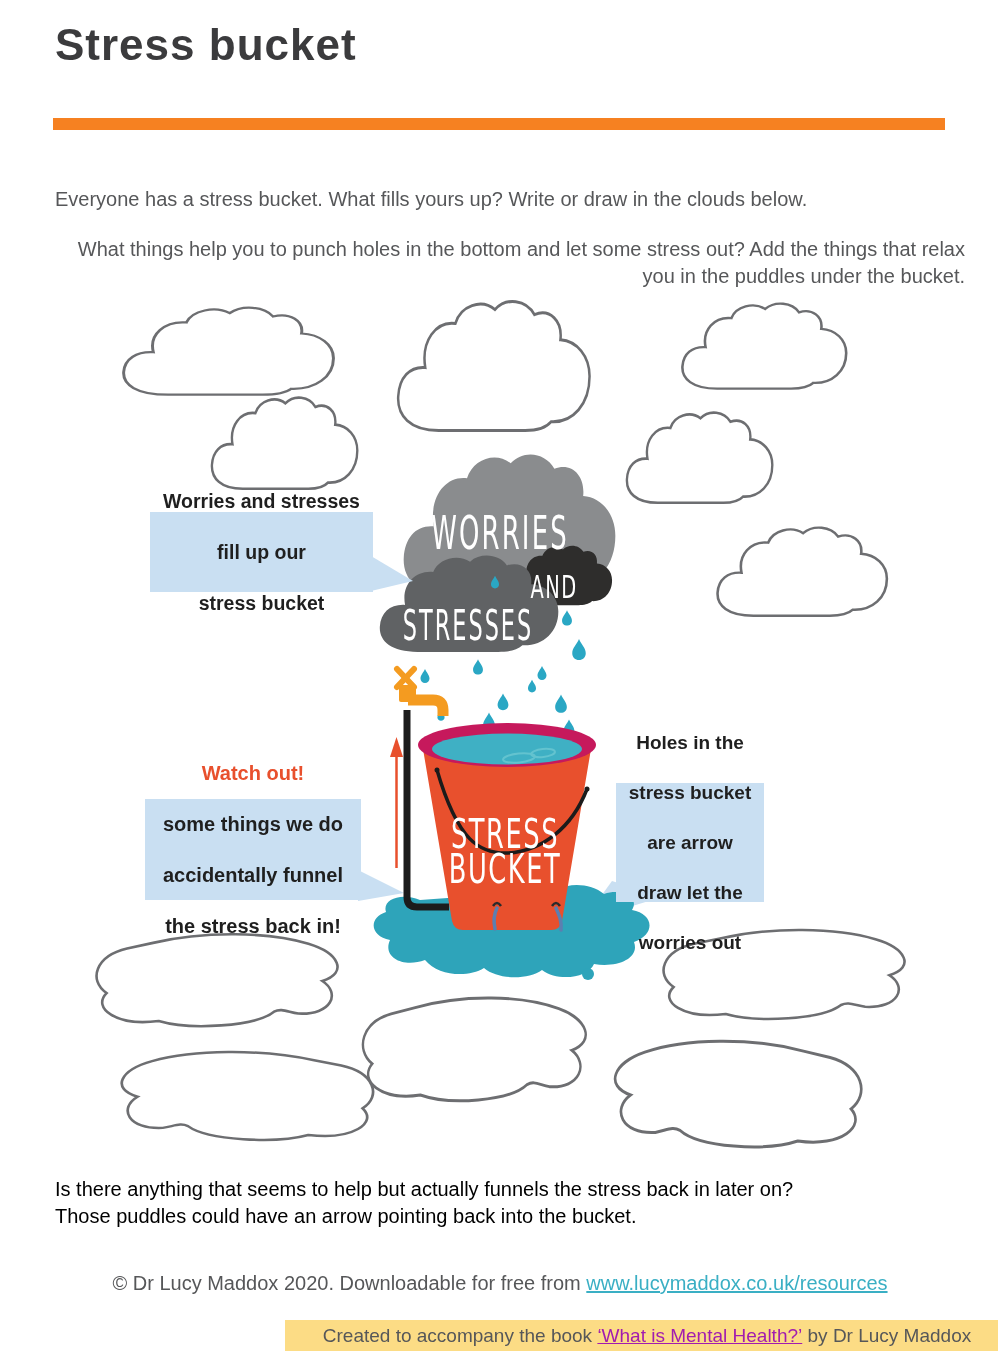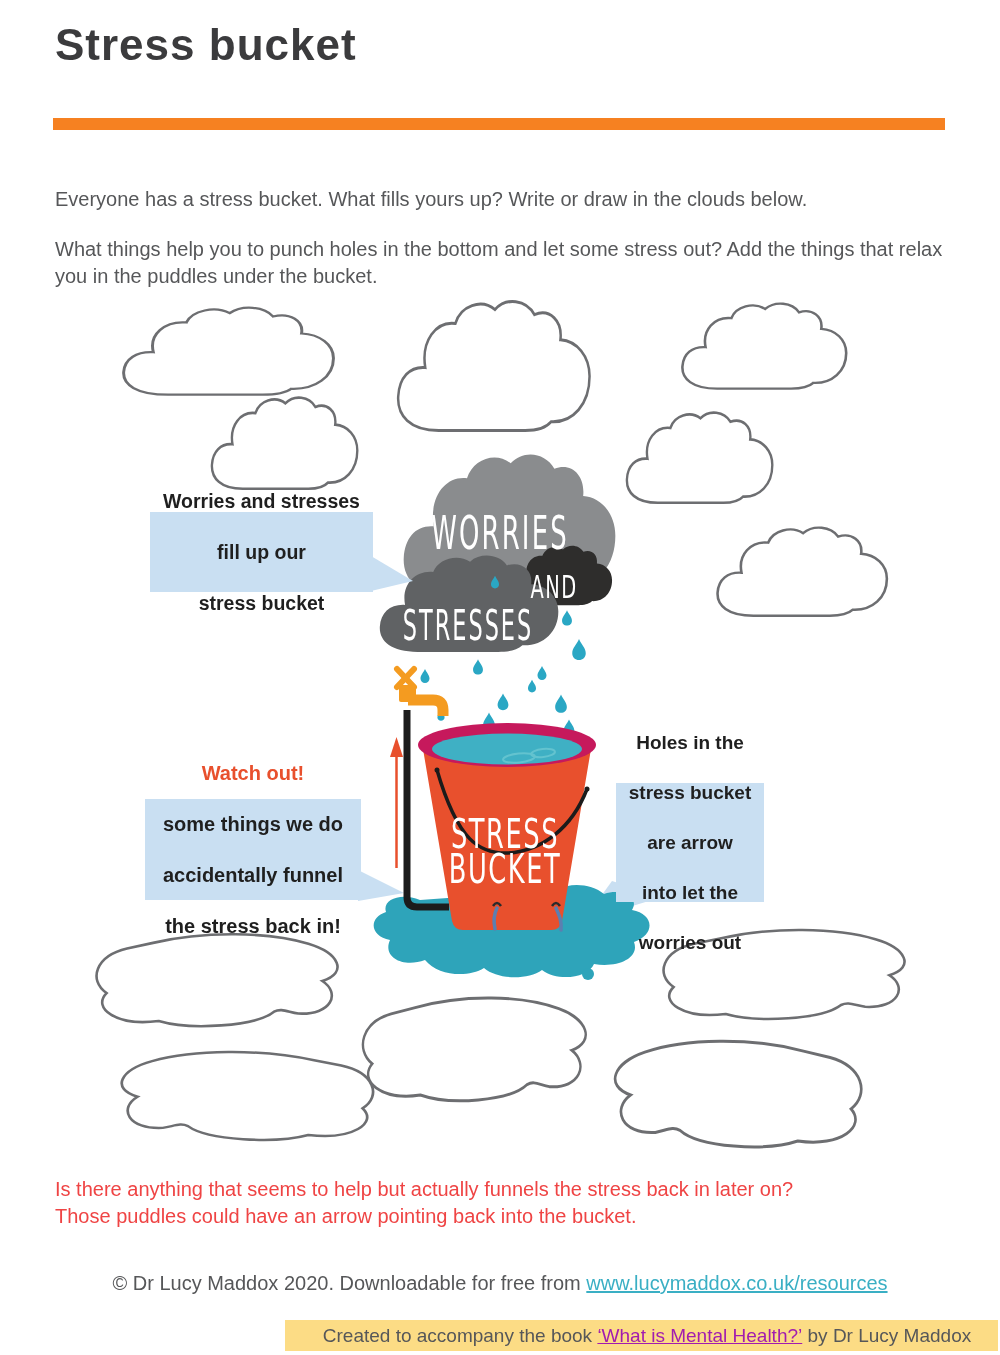--- a/index.html
+++ b/index.html
@@ -9,32 +9,32 @@
     font-family:"Liberation Sans",sans-serif;color:#58595b;
   }
   .abs{position:absolute;}
   .title{
     left:55px;top:20px;font-size:44px;font-weight:bold;color:#3b3b3d;
     letter-spacing:1px;margin:0;
   }
   .rule{left:53px;top:118px;width:892px;height:12px;background:#f68121;}
   .para{font-size:20px;line-height:27px;color:#565759;}
   #para1{left:55px;top:166px;width:910px;}
-  #para2{left:55px;top:216px;width:910px;}
+  #para2{left:55px;top:216px;width:910px;text-align:right;}
   #illustration{left:0;top:0;width:1000px;height:1355px;z-index:1;}
   .callout{
     z-index:2;background:#c9dff2;text-align:center;
     font-weight:bold;color:#1f1f1f;
     display:flex;flex-direction:column;justify-content:center;gap:27px;
   }
   #callout-worries{left:150px;top:512px;width:223px;height:80px;font-size:19.5px;line-height:24px;}
   #callout-watchout{left:145px;top:799px;width:216px;height:101px;font-size:20px;line-height:24px;}
   #callout-watchout .warn{color:#e8502d;}
   #callout-holes{left:616px;top:783px;width:148px;height:119px;font-size:19px;line-height:23px;}
-  #footer-question{left:55px;top:1176px;width:900px;font-size:20px;line-height:27px;color:#ef4444;}
+  #footer-question{left:55px;top:1176px;width:900px;font-size:20px;line-height:27px;color:#000000;}
   #copyright{left:0;top:1272px;width:1000px;text-align:center;font-size:20px;color:#565759;z-index:2;}
   a.link{color:#3aafc4;text-decoration:underline;cursor:pointer;}
   #banner{
     left:285px;top:1320px;width:702px;height:31px;background:#fcdc85;z-index:2;
     display:flex;align-items:center;justify-content:center;font-size:19px;color:#565759;
     white-space:pre-wrap;
     padding-left:11px;
   }
   #banner a.link{color:#a21caf;}
   svg text{font-family:"DejaVu Sans",sans-serif;}
@@ -157,21 +157,21 @@
     <div class="warn">Watch out!</div>
     <div>some things we do</div>
     <div>accidentally funnel</div>
     <div>the stress back in!</div>
   </div>
 
   <div class="abs callout" id="callout-holes">
     <div>Holes in the</div>
     <div>stress bucket</div>
     <div>are arrow</div>
-    <div>into let the</div>
+    <div>draw let the</div>
     <div>worries out</div>
   </div>
 
   <div class="abs" id="footer-question">
     <div>Is there anything that seems to help but actually funnels the stress back in later on?</div>
     <div>Those puddles could have an arrow pointing back into the bucket.</div>
   </div>
 
   <div class="abs" id="copyright">
     <span>© Dr Lucy Maddox 2020.  Downloadable for free from </span><a class="link" href="#">www.lucymaddox.co.uk/resources</a>

